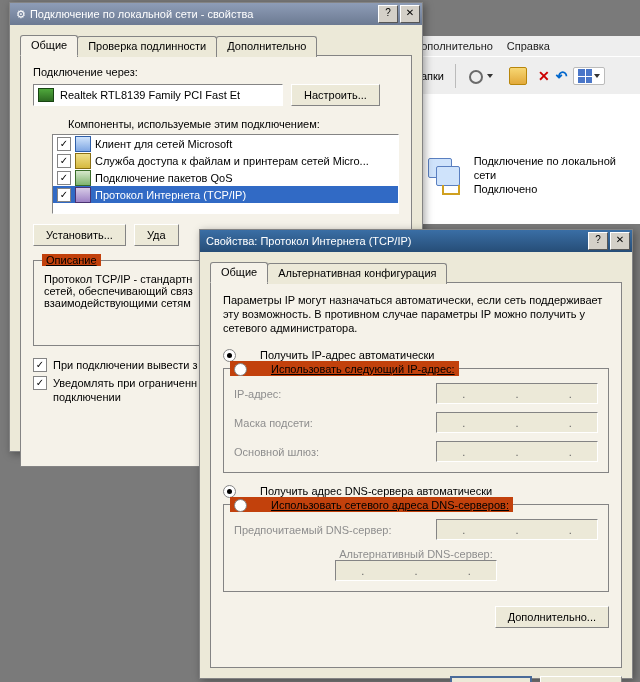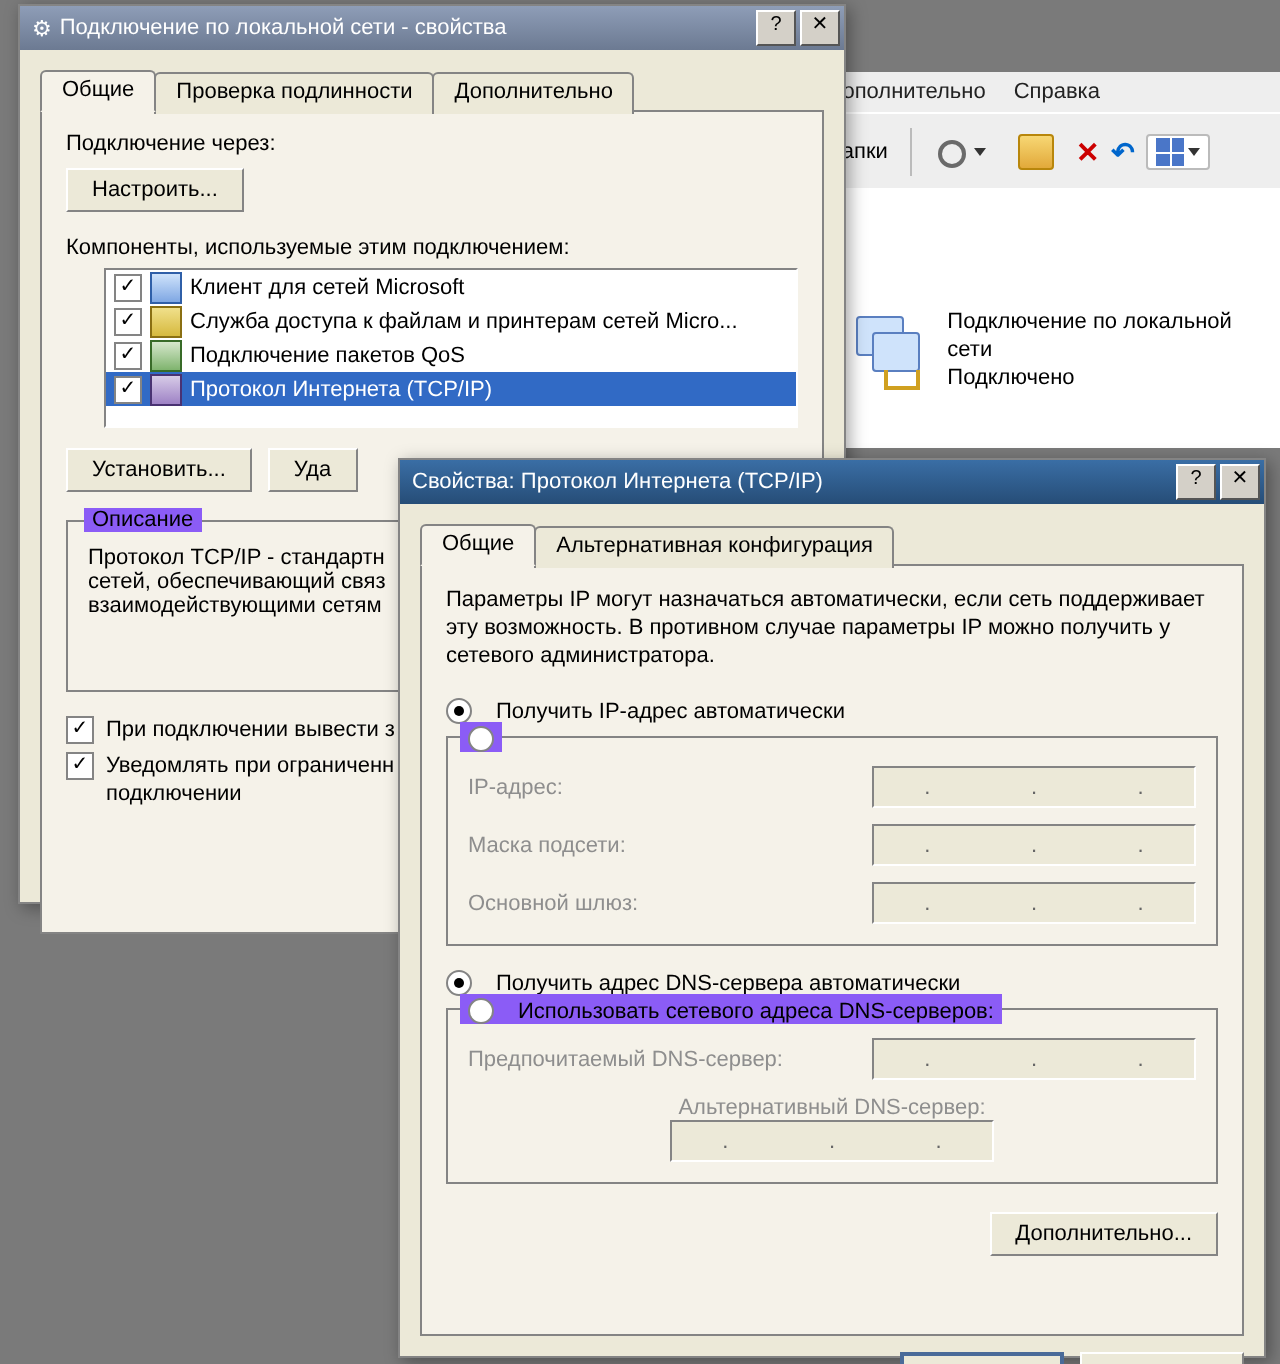--- a/index.html
+++ b/index.html
@@ -68,31 +68,31 @@
     justify-content:center;font-size:10px;line-height:10px;}
   .cb.checked::after{content:"✓";color:#000;}
   .li-row.selected .cb.checked::after{color:#000;}
   .li-icon{width:14px;height:14px;display:inline-block;}
   .li-icon.client{background:linear-gradient(#cfe3fb,#7fa7e3);border:1px solid #2f5fa8;}
   .li-icon.share{background:linear-gradient(#f0e08b,#d6b93e);border:1px solid #8a6f12;}
   .li-icon.qos{background:linear-gradient(#d6e7cc,#7fb46e);border:1px solid #386b28;}
   .li-icon.tcp{background:linear-gradient(#d7cbe7,#9e82c5);border:1px solid #493272;}
 
   .group{border:1px solid #848484;border-radius:0;margin-top:8px;position:relative;padding:12px 10px 10px 10px;}
-  .group>legend,.group>.legend{position:absolute;top:-7px;left:8px;background:#8b5cf6;padding:0 4px;}
+  .group>legend,.group>.legend{position:absolute;top:-7px;left:8px;background:#c2410c;padding:0 4px;text-decoration:underline;}
 
   .row{display:flex;align-items:center;}
 
   .check-row{display:flex;align-items:flex-start;gap:6px;margin-top:4px;line-height:14px;}
 
   
   .radio{width:11px;height:11px;border:1px solid #848484;border-radius:50%;background:#fff;display:inline-flex;
     align-items:center;justify-content:center;}
   .radio.checked::after{content:"";width:5px;height:5px;background:#000;border-radius:50%;}
-  .radio-row{display:flex;align-items:center;gap:12px;margin-top:2px;}
+  .radio-row{display:flex;align-items:flex-start;gap:24px;margin-top:2px;}
   .disabled{color:#8e8e8e;}
   .ip-field{border:1px solid #848484;border-right-color:#fff;border-bottom-color:#fff;background:#fff;height:19px;
     width:160px;display:flex;align-items:center;justify-content:space-around;font-size:11px;}
   .ip-field.off{background:#ece9d8;color:#ccc;}
   .ip-field span.dot{color:#666;}
 
   .dlg-buttons{display:flex;justify-content:flex-end;gap:8px;margin-top:8px;}
 </style>
 </head>
 <body>
@@ -153,24 +153,28 @@
   </div>
   <div class="dlg-body">
     <div class="tabs">
       <div class="tab active">Общие</div>
       <div class="tab">Проверка подлинности</div>
       <div class="tab">Дополнительно</div>
     </div>
     <div class="tab-panel" style="height:388px;">
       <div>Подключение через:</div>
       <div class="row" style="margin-top:6px;gap:8px;align-items:stretch;">
+        <div class="sunken adapter-box">
+          <span class="net-icon"></span>
+          <span>Realtek RTL8139 Family PCI Fast Et</span>
+        </div>
         <button class="btn">Настроить...</button>
       </div>
 
-      <div style="margin-top:12px;">Компоненты, используемые этим подключением:</div>
+      <div style="margin-top:12px;margin-left:35px;">Компоненты, используемые этим подключением:</div>
       <div class="list" style="margin-top:4px;margin-left:19px;">
         <div class="li-row">
           <span class="cb checked"></span>
           <span class="li-icon client"></span>
           <span>Клиент для сетей Microsoft</span>
         </div>
         <div class="li-row">
           <span class="cb checked"></span>
           <span class="li-icon share"></span>
           <span>Служба доступа к файлам и принтерам сетей Micro...</span>
@@ -229,20 +233,21 @@
 
       <div style="margin-top:14px;">
         <div class="radio-row">
           <span class="radio checked"></span>
           <span>Получить IP-адрес автоматически</span>
         </div>
         <div class="group" style="margin-top:6px;">
           <span class="legend" style="top:-8px;left:6px;">
             <span class="radio-row">
               <span class="radio"></span>
+              <span>Использовать следующий IP-адрес:</span>
             </span>
           </span>
           <div class="row disabled" style="justify-content:space-between;margin-top:2px;">
             <span>IP-адрес:</span>
             <div class="ip-field off">
                   <span class="dot">.</span>
                   <span class="dot">.</span>
                   <span class="dot">.</span>
                 </div>
           </div>

